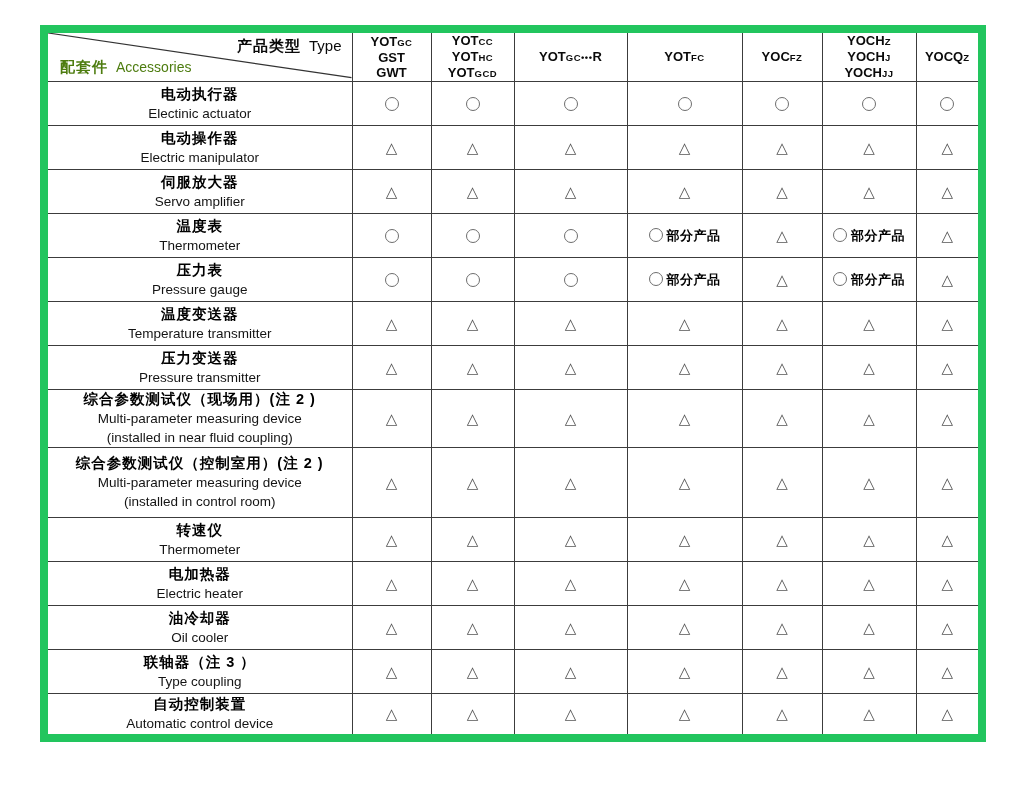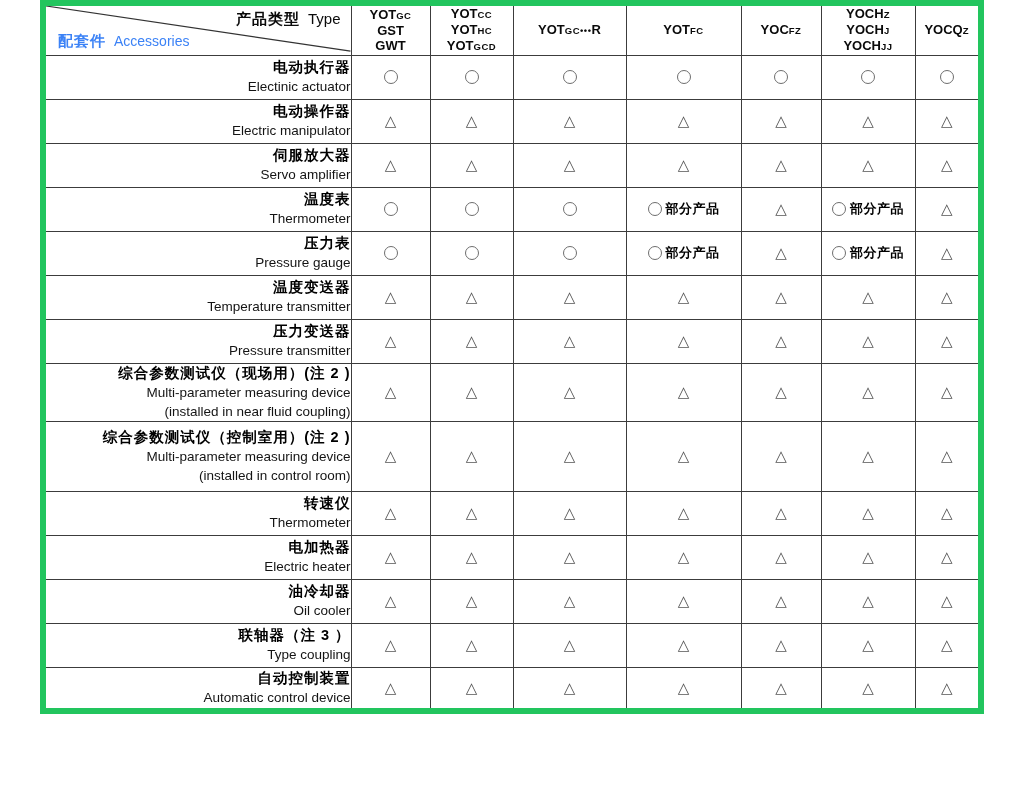--- a/index.html
+++ b/index.html
@@ -1,23 +1,23 @@
 <!DOCTYPE html>
 <html><head>
 <meta charset="utf-8">
 <style>
   html,body{margin:0;padding:0;background:#fff;}
   .page{
     position:relative;width:1024px;height:793px;background:#ffffff;overflow:hidden;
     font-family:"Liberation Sans","DejaVu Sans",sans-serif;color:#000;
   }
   table.acc{
-    position:absolute;left:40px;top:0;width:938px;
+    position:absolute;left:40px;top:25px;width:938px;
     border-collapse:collapse;table-layout:fixed;
-    border:6px solid #22c55e;
+    border:8px solid #22c55e;
   }
   table.acc th, table.acc td{
     border:1px solid #3c3c3c;
     padding:0;
     background:#fff;
   }
   thead tr{height:52px;}
   thead th{
     background:#e9e9e9;
     font-size:13px;font-weight:bold;color:#0a0a0a;line-height:15px;
@@ -26,27 +26,27 @@
   }
   .sm{font-size:9.5px;letter-spacing:0.5px;}
   th.corner{position:relative;background:#e9e9e9;}
   th.corner svg{position:absolute;left:0;top:0;width:100%;height:100%;display:block;}
   .c-top{
     position:absolute;top:5px;right:10px;text-align:right;
     font-size:15px;font-weight:normal;color:#0a0a0a;
   }
   .c-bot{
     position:absolute;bottom:6px;left:12px;text-align:left;
-    font-size:14px;font-weight:normal;color:#3b82f6;
+    font-size:14px;font-weight:normal;color:#4d7c0f;
   }
   .zh-b{font-weight:bold;font-size:15px;letter-spacing:1px;}
   .lat{margin-left:8px;font-weight:bold;}
   tbody tr{height:44px;}
   td.label{
-    vertical-align:middle;text-align:right;
+    vertical-align:middle;text-align:center;
     padding:3px 8px 4px 12px;
   }
   .zh{font-weight:bold;font-size:14.5px;color:#000;letter-spacing:1px;line-height:19px;}
   .en{font-size:13.5px;color:#141414;line-height:18px;margin-top:1px;}
   td.sym{text-align:center;vertical-align:middle;white-space:nowrap;}
   .tri{font-size:15px;color:#555;}
   .circ{
     display:inline-block;width:12px;height:12px;
     border:1.4px solid #6e6e6e;border-radius:50%;
     vertical-align:-2px;background:transparent;

